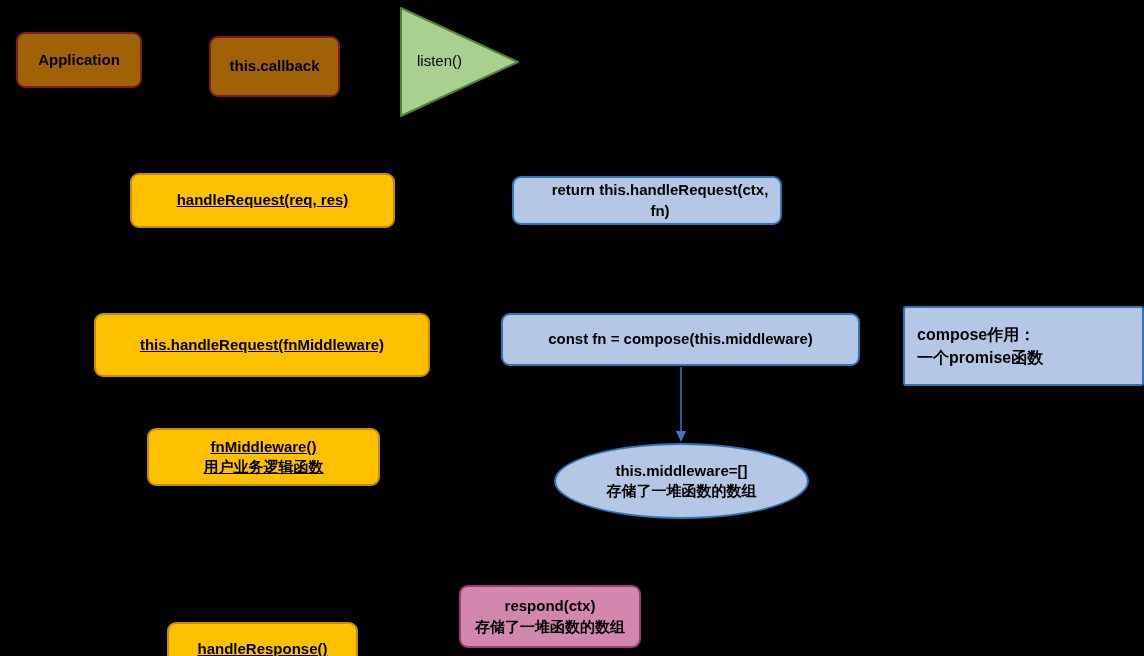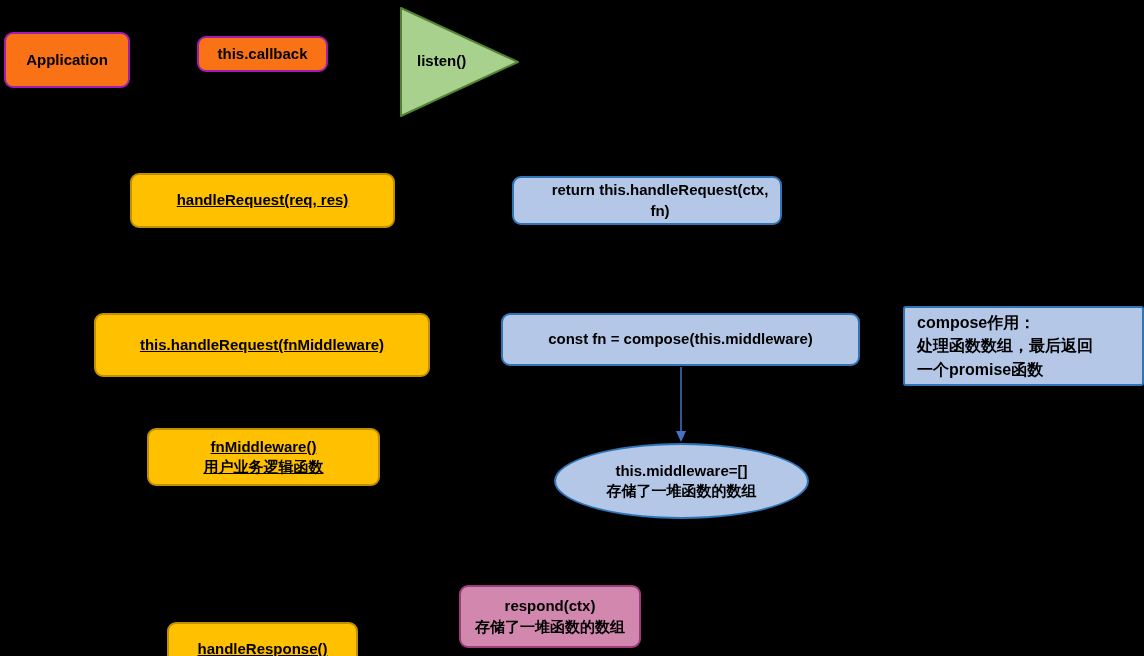--- a/index.html
+++ b/index.html
@@ -28,36 +28,36 @@
     align-items: center;
     justify-content: center;
     text-align: center;
     font-weight: bold;
     color: #000000;
     font-size: 15px;
     line-height: 1.35;
     border-radius: 9px;
   }
   .node span { display: block; }
-  .green  { background: #f97316; border: 2px solid #a21caf; }
+  .green  { background: #a16207; border: 2px solid #7f1d1d; margin-left: 12px; }
   .orange { background: #ffc000; border: 2px solid #bf9000; text-decoration: underline; }
   .blue   { background: #b4c7e7; border: 2px solid #2e75b6; }
   .pink   { background: #d287ae; border: 2px solid #9c3d79; }
   .ellipse { border-radius: 50%; }
   .note {
     align-items: flex-start;
     text-align: left;
     padding: 6px 12px;
     border-radius: 3px;
     font-size: 16px;
     line-height: 1.45;
   }
   .tri-label {
     position: absolute;
-    font-weight: bold;
+    font-weight: normal;
     font-size: 15px;
     color: #000000;
   }
 </style>
 </head>
 <body>
 
 <div id="canvas">
 
   <svg id="shapes" width="1144" height="656">
@@ -65,21 +65,21 @@
     <g>
       <line x1="681" y1="367" x2="681" y2="433" stroke="#4472c4" stroke-width="1.5"></line>
       <polygon points="681,442 676,431 686,431" fill="#4472c4"></polygon>
     </g>
   </svg>
 
   <div class="node green" style="left:4px; top:32px; width:126px; height:56px;">
     <span>Application</span>
   </div>
 
-  <div class="node green" style="left:197px; top:36px; width:131px; height:36px;">
+  <div class="node green" style="left:197px; top:36px; width:131px; height:61px;">
     <span>this.callback</span>
   </div>
 
   <div class="tri-label" style="left:417px; top:52px;">listen()</div>
 
   <div class="node orange" style="left:130px; top:173px; width:265px; height:55px;">
     <span>handleRequest(req, res)</span>
   </div>
 
   <div class="node blue" style="left:512px; top:176px; width:270px; height:49px;padding-left:26px;">
@@ -89,21 +89,20 @@
   <div class="node orange" style="left:94px; top:313px; width:336px; height:64px;">
     <span>this.handleRequest(fnMiddleware)</span>
   </div>
 
   <div class="node blue" style="left:501px; top:313px; width:359px; height:53px;">
     <span>const fn = compose(this.middleware)</span>
   </div>
 
   <div class="node blue note" style="left:903px; top:306px; width:241px; height:80px;">
     <span>compose作用：</span>
-    <span>处理函数数组，最后返回</span>
     <span>一个promise函数</span>
   </div>
 
   <div class="node orange" style="left:147px; top:428px; width:233px; height:58px;">
     <span>fnMiddleware()</span>
     <span>用户业务逻辑函数</span>
   </div>
 
   <div class="node blue ellipse" style="left:554px; top:443px; width:255px; height:76px;">
     <span>this.middleware=[]</span>

